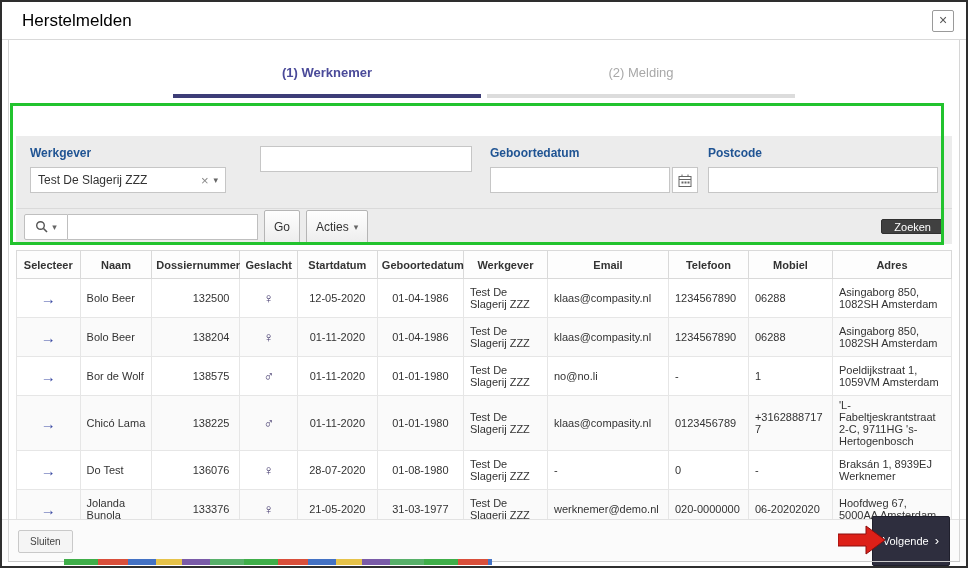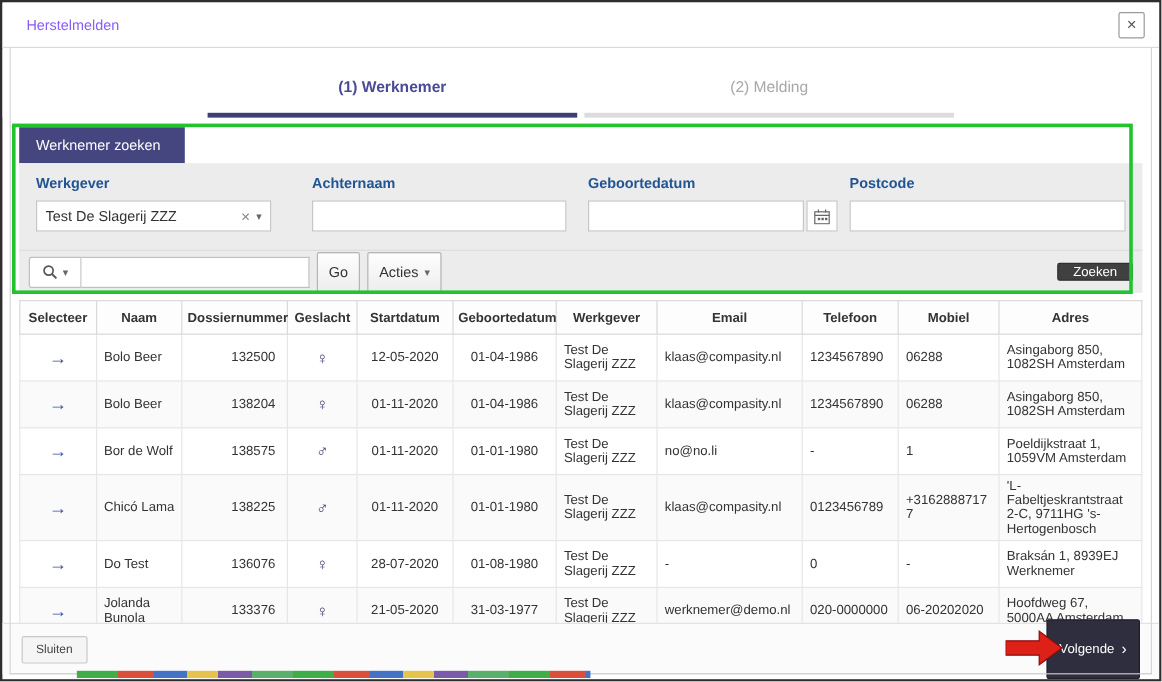--- a/index.html
+++ b/index.html
@@ -2,21 +2,21 @@
 <html><head>
 <meta charset="utf-8">
 <style>
   * { margin:0; padding:0; box-sizing:border-box; }
   html,body { background:#fff; }
   body { width:968px; height:568px; font-family:"Liberation Sans", sans-serif; }
   .screen { position:relative; width:968px; height:568px; border:2px solid #2e2e2e; background:#fff; overflow:hidden; }
 
   
   .titlebar { position:absolute; top:0; left:0; right:0; height:38px; background:#fff; border-bottom:1px solid #d9d9d9; display:flex; align-items:center; padding:0 12px 0 20px; }
-  .title { font-size:12px; color:#8b5cf6; }
+  .title { font-size:17px; color:#000000; }
   .close-btn { margin-left:auto; width:22px; height:22px; border:1px solid #9a9a9a; background:#fff; color:#555; font-size:14px; line-height:19px; text-align:center; border-radius:2px; cursor:pointer; }
 
   
   .tabs { position:absolute; top:39px; left:0; right:0; height:57px; display:flex; justify-content:center; gap:6px; background:#fff; }
   .tab { width:308px; text-align:center; padding-top:24px; font-size:13px; cursor:pointer; }
   .tab-active { color:#4a4a99; font-weight:bold; border-bottom:4px solid #3d3d77;text-align:center; }
   .tab-inactive { color:#a8a8a8; border-bottom:4px solid #dcdcdc; }
 
   
   .panel-tab { position:absolute; top:104px; left:14px; height:30px; background:#45457f; color:#fff; font-size:12px; padding:8px 20px 0 14px; cursor:pointer; }
@@ -83,33 +83,31 @@
 
   <div class="tabs">
     <div class="tab tab-active">
       <span>(1) Werknemer</span>
     </div>
     <div class="tab tab-inactive">
       <span>(2) Melding</span>
     </div>
   </div>
 
-  <div class="panel-tab">Werknemer zoeken</div>
 
   <div class="panel-fields">
     <div class="field f1">
       <div class="field-label">Werkgever</div>
       <div class="select-control">
         <span class="select-value">Test De Slagerij ZZZ</span>
         <span class="clear-x">×</span>
         <span class="dd">▾</span>
       </div>
     </div>
     <div class="field f2">
-      <div class="field-label">Achternaam</div>
       <input class="text-input" type="text" style="">
     </div>
     <div class="field f3">
       <div class="field-label">Geboortedatum</div>
       <div class="date-wrap">
         <input class="text-input" type="text" style="">
         <button class="cal-btn">
           <svg width="14" height="13" viewBox="0 0 14 13">
               <rect x="1" y="2.5" width="12" height="10" fill="none" stroke="#666"></rect>
               <line x1="1" y1="5.5" x2="13" y2="5.5" stroke="#666"></line>

